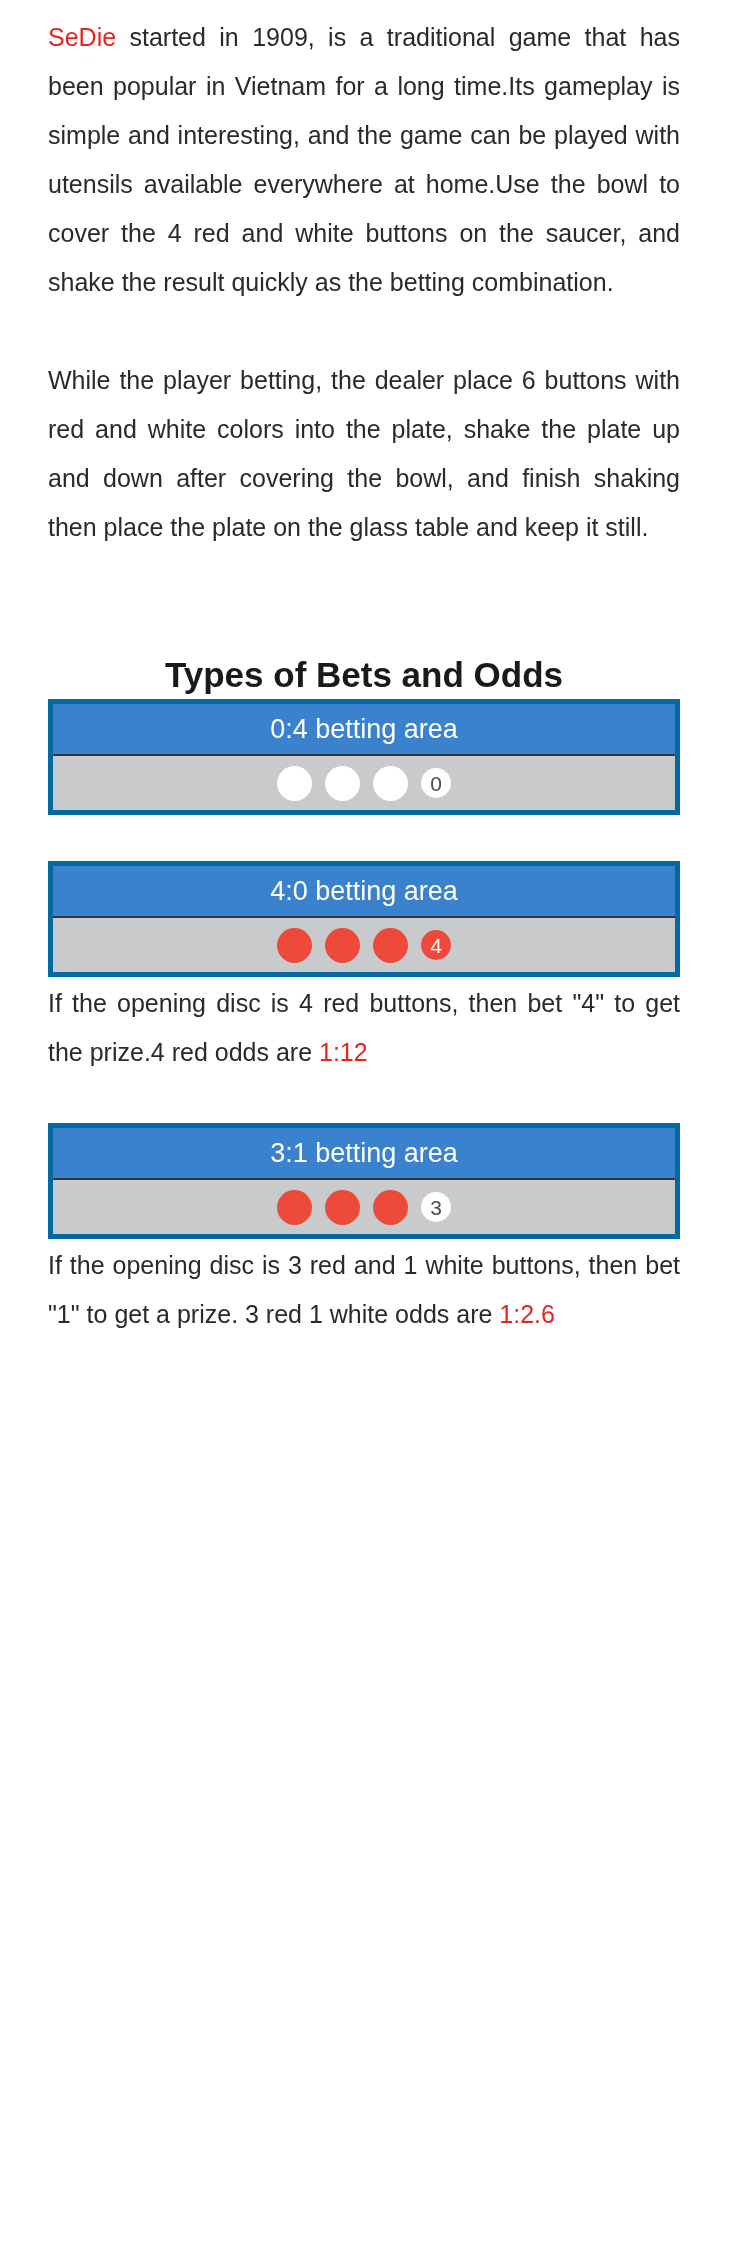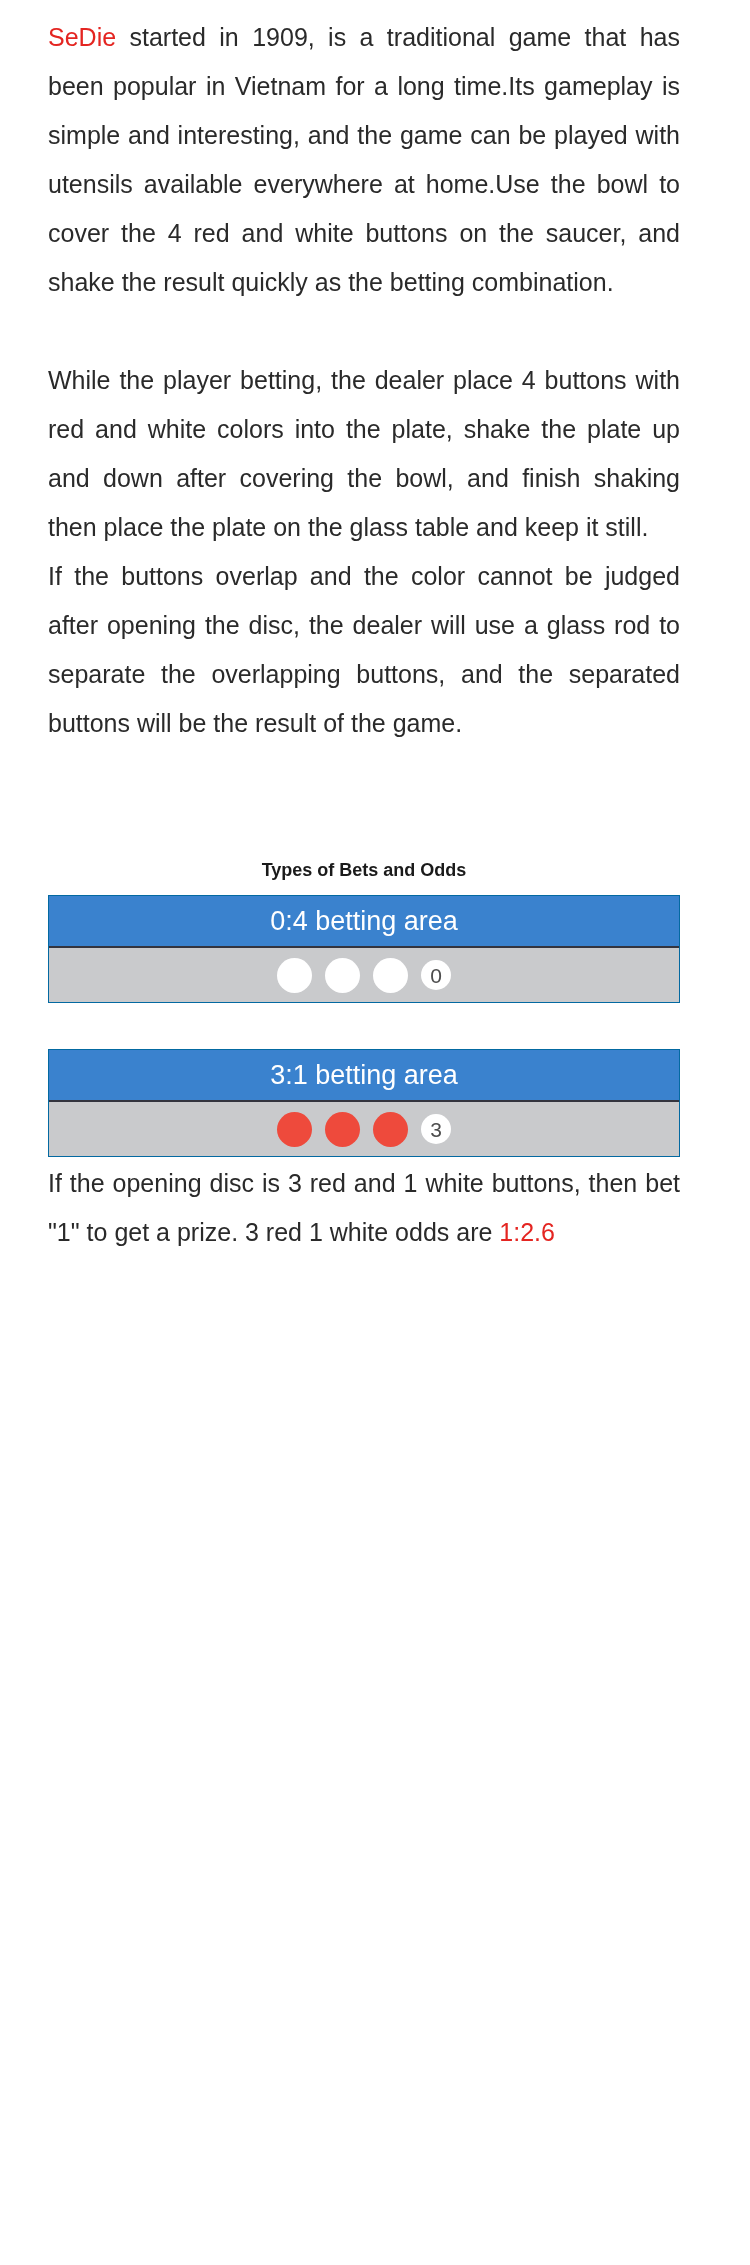--- a/index.html
+++ b/index.html
@@ -21,31 +21,31 @@
   }
   .para.gap-after { margin-bottom: 49px; }
   .red-text { color: #e42521; }
   .bold { font-weight: bold; }
   .check {
     color: #5fa843;
     font-weight: bold;
     font-family: "DejaVu Sans", sans-serif;
   }
   .section-title {
-    font-size: 18px;
+    font-size: 35px;
     line-height: 49px;
     font-weight: bold;
     text-align: center;
     color: #1a1a1a;
     margin: 98px 0 0 0;
   }
   .bet-area { margin-bottom: 46px; }
   .bet-area:last-child { margin-bottom: 0; }
   .bet-table {
-    border: 1px solid #0369a1;
+    border: 5px solid #0369a1;
     width: 100%;
   }
   .bet-header {
     height: 52px;
     background: #3a82ce;
     color: #ffffff;
     font-size: 27px;
     display: flex;
     align-items: center;
     justify-content: center;
@@ -81,37 +81,48 @@
   .bet-desc { margin-top: 2px; }
 </style>
 </head>
 <body>
 
 <div class="page">
 
   <p class="para gap-after"><span class="red-text">SeDie</span><span> started in 1909, is a traditional game that has been popular in Vietnam for a long time.Its gameplay is simple and interesting, and the game can be played with utensils available everywhere at home.Use the bowl to cover the 4 red and white buttons on the saucer, and shake the result quickly as the betting combination.</span></p>
 
 
-  <p class="para">While the player betting, the dealer place 4 buttons with red and white colors into the plate, shake the plate up and down after covering the bowl, and finish shaking then place the plate on the glass table and keep it still.</p>
-  <p class="para">If the buttons overlap and the color cannot be judged after opening the disc, the dealer will use a glass rod to separate the overlapping buttons, and the separated buttons will be the result of the game.</p>
+  <p class="para">While the player betting, the dealer place 6 buttons with red and white colors into the plate, shake the plate up and down after covering the bowl, and finish shaking then place the plate on the glass table and keep it still.</p>
 
   <h2 class="section-title">Types of Bets and Odds</h2>
 
   <section class="bet-area">
     <div class="bet-table">
       <div class="bet-header">0:4 betting area</div>
       <div class="chip-row">
           <div class="chip white"></div>
           <div class="chip white"></div>
           <div class="chip white"></div>
           <div class="chip white labeled">0</div>
         </div>
     </div>
   </section>
 
+  <section class="bet-area">
+    <div class="bet-table">
+      <div class="bet-header">4:0 betting area</div>
+      <div class="chip-row">
+          <div class="chip red"></div>
+          <div class="chip red"></div>
+          <div class="chip red"></div>
+          <div class="chip red labeled">4</div>
+        </div>
+    </div>
+    <p class="para bet-desc"><span>If the opening disc is 4 red buttons, then bet "4" to get the prize.4 red odds are </span><span class="red-text">1:12</span></p>
+  </section>
 
   <section class="bet-area">
   </section>
 
   <section class="bet-area">
     <div class="bet-table">
       <div class="bet-header">3:1 betting area</div>
       <div class="chip-row">
           <div class="chip red"></div>
           <div class="chip red"></div>

